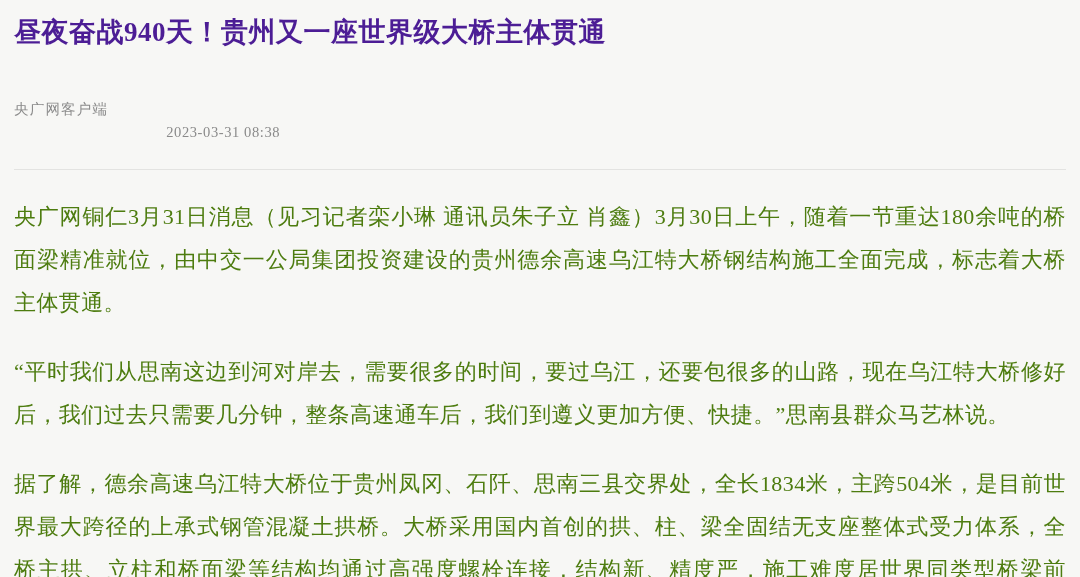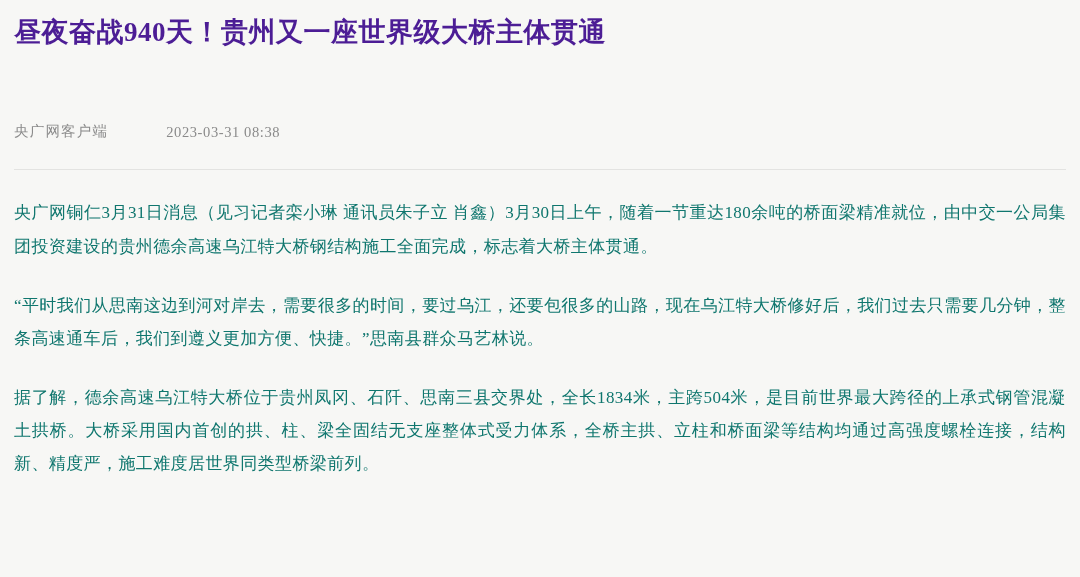--- a/index.html
+++ b/index.html
@@ -25,21 +25,21 @@
     margin: 0;
     padding-top: 14px;
     font-size: 27px;
     font-weight: bold;
     letter-spacing: 0.5px;
     line-height: 1.35;
     color: #4c1d95;
   }
   .meta-row {
     display: flex;
-    align-items: flex-end;
+    align-items: flex-start;
     margin-top: 50px;
     color: #8a8a8a;
     font-size: 14.5px;
   }
   .meta-source {
     letter-spacing: 1.2px;
   }
   .meta-time {
     margin-left: 58px;
     letter-spacing: 0.6px;
@@ -50,25 +50,25 @@
     margin-top: 28px;
     border: 0;
     border-top: 1px solid #e3e3e1;
     width: 100%;
   }
   .body-content {
     margin-top: 26px;
   }
   .para {
     margin: 0 0 26px 0;
-    font-size: 17px;
+    font-size: 22px;
     line-height: 1.95;
     letter-spacing: 0.4px;
     text-align: justify;
-    color: #0f766e;
+    color: #4d7c0f;
   }
   .para:last-child {
     margin-bottom: 0;
   }
 </style>
 </head>
 <body>
 
 <div class="page">
 

